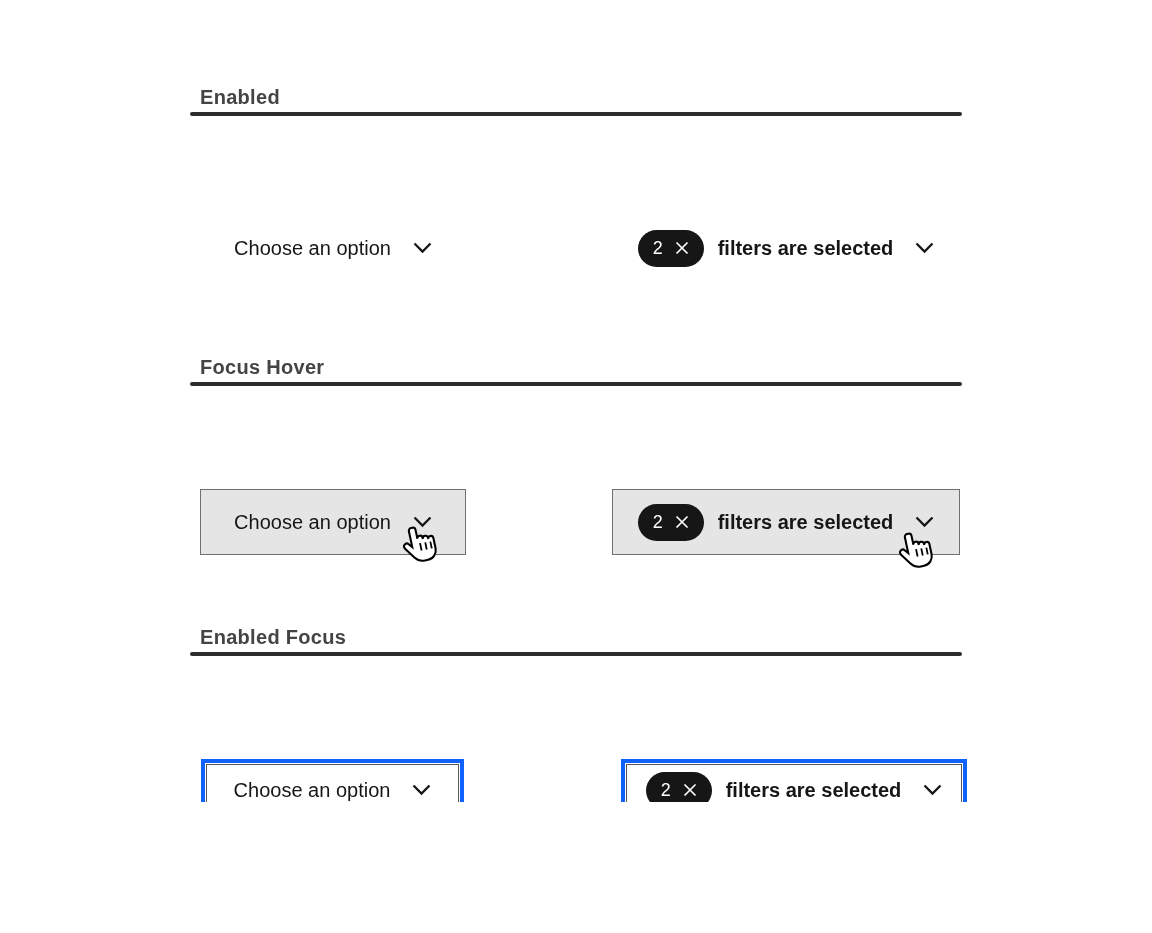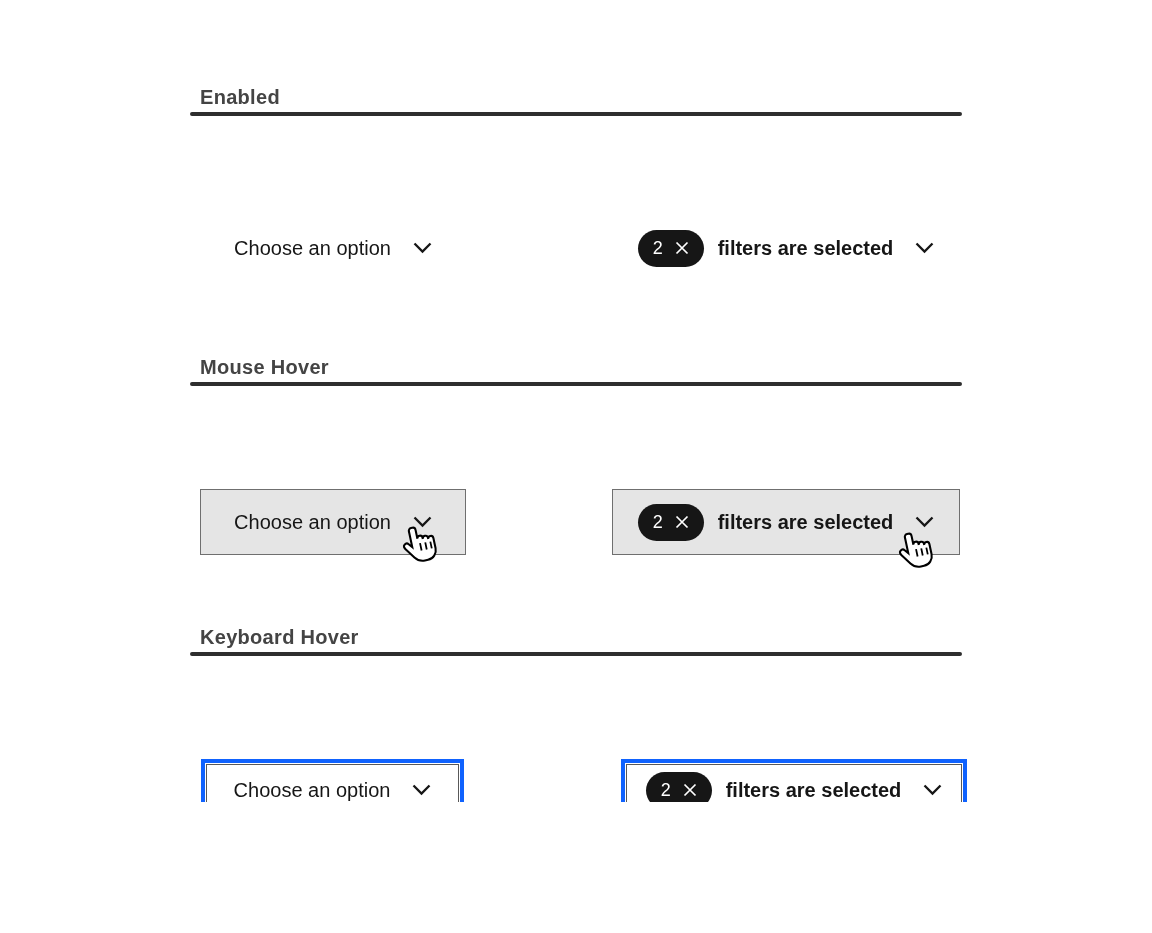--- a/index.html
+++ b/index.html
@@ -108,21 +108,21 @@
       </span>
     </span>
     <span class="label">filters are selected</span>
     <span class="chev">
       <svg width="19" height="12" viewBox="0 0 19 12">
           <path d="M1.5 1.5 L9.5 9.5 L17.5 1.5" fill="none" stroke="#161616" stroke-width="2.3"></path>
         </svg>
     </span>
   </div>
 
-  <div class="section-title" style="top:356px">Mouse Hover</div>
+  <div class="section-title" style="top:356px">Focus Hover</div>
   <div class="rule" style="top:382px"></div>
 
   <div class="dd hovered" style="left:200px;top:489px">
     <span class="label">Choose an option</span>
     <span class="chev">
       <svg width="19" height="12" viewBox="0 0 19 12">
           <path d="M1.5 1.5 L9.5 9.5 L17.5 1.5" fill="none" stroke="#161616" stroke-width="2.3"></path>
         </svg>
     </span>
   </div>
@@ -146,21 +146,21 @@
 
   <svg class="cursor" style="left:403px;top:524px" viewBox="0 0 26 30">
     <path d="M8.5 1.5c-1.1 0-2 .9-2 2V15.2l-2.1-2.6c-.7-.9-2-1-2.9-.3c-.9.7-1 2-.3 2.9l5.3 7.6c1.7 2.4 3.9 3.7 7 3.7h2.3c3.9 0 7-3.1 7-7v-7.6c0-1-.8-1.9-1.9-1.9c-1 0-1.9.8-1.9 1.9v-.9c0-1-.8-1.9-1.9-1.9c-1 0-1.9.8-1.9 1.9v-.9c0-1-.8-1.9-1.9-1.9c-1 0-1.9.8-1.9 1.9V3.5c0-1.1-.9-2-2-2z" fill="#ffffff" stroke="#000000" stroke-width="1.5"></path>
     <path d="M12.6 13.5v5.5 M16.4 13.8v5.2 M20.1 14v5" fill="none" stroke="#000000" stroke-width="1.3"></path>
   </svg>
   <svg class="cursor" style="left:899px;top:530px" viewBox="0 0 26 30">
     <path d="M8.5 1.5c-1.1 0-2 .9-2 2V15.2l-2.1-2.6c-.7-.9-2-1-2.9-.3c-.9.7-1 2-.3 2.9l5.3 7.6c1.7 2.4 3.9 3.7 7 3.7h2.3c3.9 0 7-3.1 7-7v-7.6c0-1-.8-1.9-1.9-1.9c-1 0-1.9.8-1.9 1.9v-.9c0-1-.8-1.9-1.9-1.9c-1 0-1.9.8-1.9 1.9v-.9c0-1-.8-1.9-1.9-1.9c-1 0-1.9.8-1.9 1.9V3.5c0-1.1-.9-2-2-2z" fill="#ffffff" stroke="#000000" stroke-width="1.5"></path>
     <path d="M12.6 13.5v5.5 M16.4 13.8v5.2 M20.1 14v5" fill="none" stroke="#000000" stroke-width="1.3"></path>
   </svg>
 
-  <div class="section-title" style="top:626px">Keyboard Hover</div>
+  <div class="section-title" style="top:626px">Enabled Focus</div>
   <div class="rule" style="top:652px"></div>
 
   <div class="dd focused" style="left:201px;top:759px;width:263px">
     <span class="label">Choose an option</span>
     <span class="chev">
       <svg width="19" height="12" viewBox="0 0 19 12">
           <path d="M1.5 1.5 L9.5 9.5 L17.5 1.5" fill="none" stroke="#161616" stroke-width="2.3"></path>
         </svg>
     </span>
   </div>

